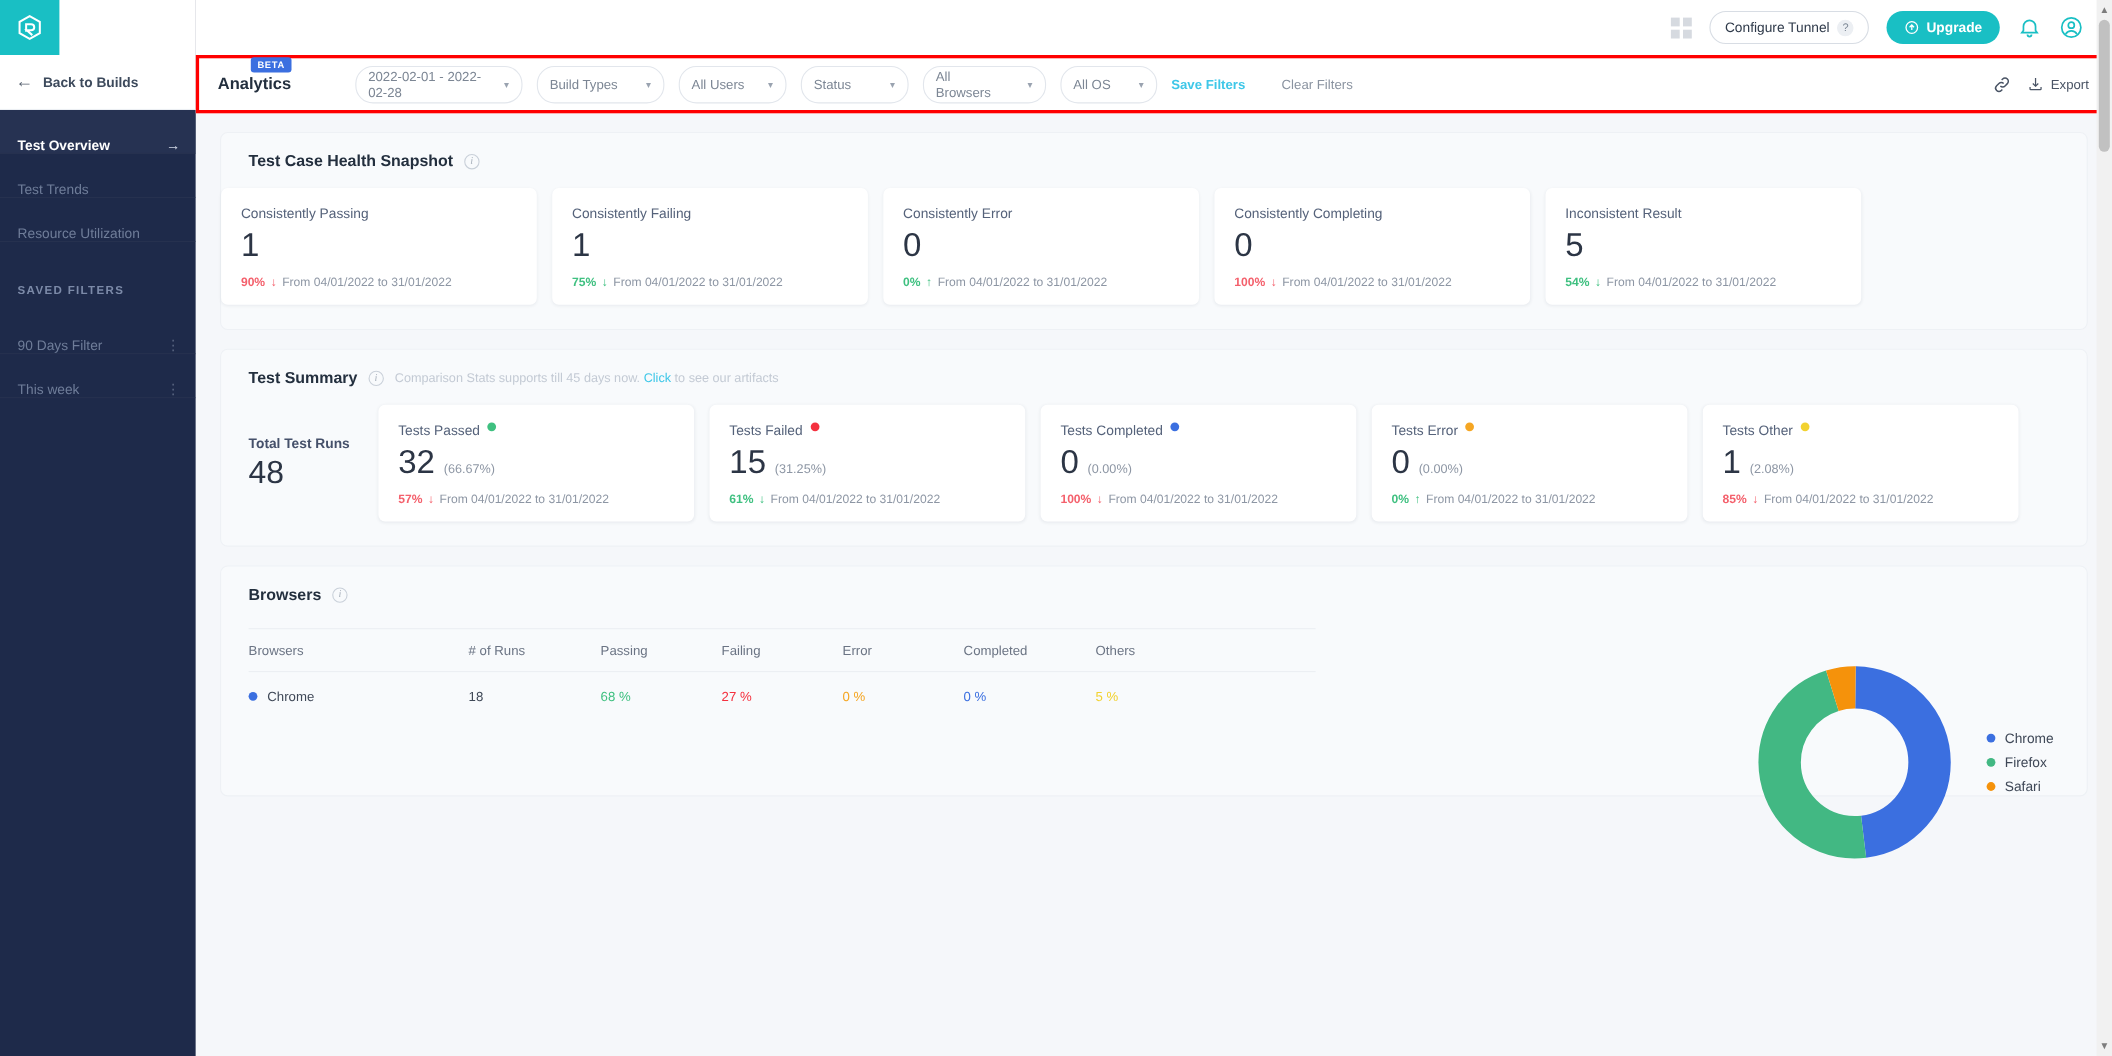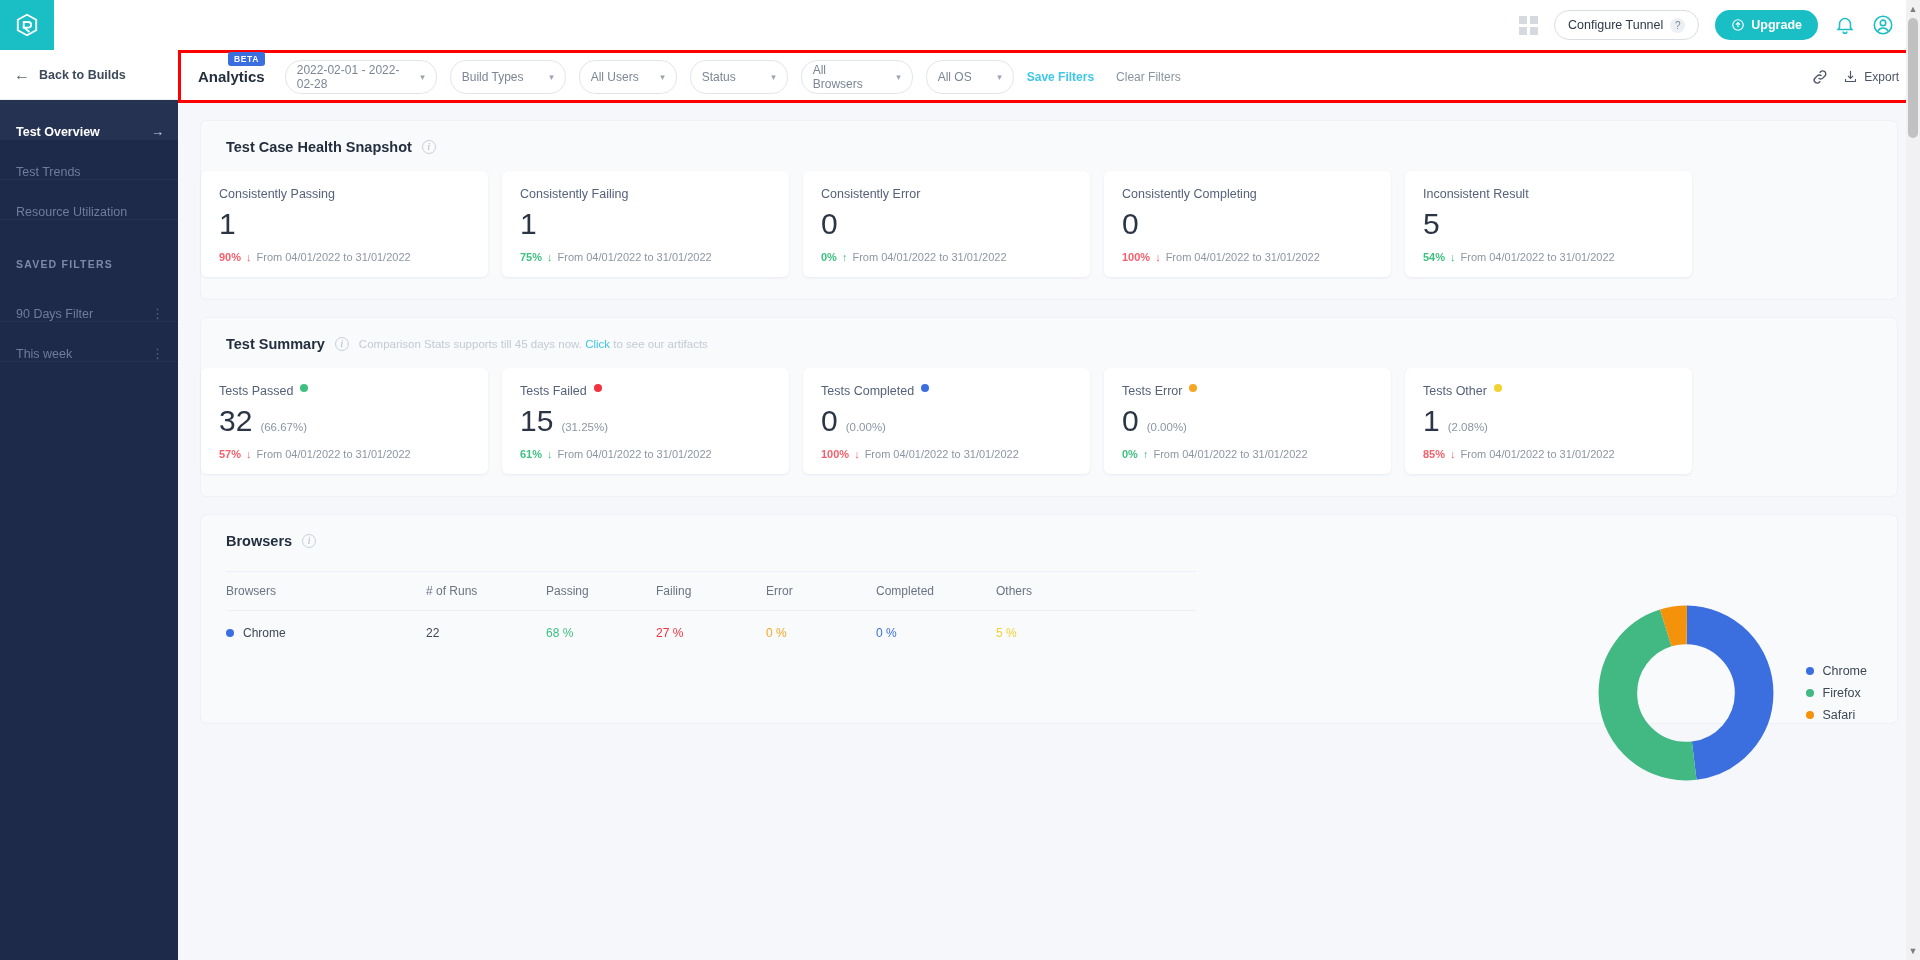--- a/index.html
+++ b/index.html
@@ -64,35 +64,35 @@
     display: flex; align-items: center; gap: 6px; padding: 0 16px;
     font-size: 12.5px; font-weight: 600;
   }
   .circ-ico { width: 22px; height: 22px; color: #19bfc4; }
 
   
   .filterbar-wrap {
     position: absolute; left: 0px; top: 50px; width: 1742px; height: 53px;
     border: 3px solid #ff0000; background: #ffffff; display: flex; align-items: center;
   }
-  .analytics-title-wrap { position: relative; margin-left: 17px; margin-right: 20px; }
+  .analytics-title-wrap { position: relative; margin-left: 17px; margin-right: 58px; }
   .analytics-title { font-size: 15px; font-weight: 700; color: #232f3e; }
   .beta-badge {
     position: absolute; top: -16px; left: 30px;
     background: #3b6fe0; color: #fff; font-size: 8.5px; font-weight: 700;
     padding: 2px 6px; border-radius: 3px; letter-spacing: .6px;
   }
   .flt {
     height: 34px; border: 1px solid #e2e6ec; border-radius: 16px; background: #fff;
     display: flex; align-items: center; justify-content: space-between;
     padding: 0 11px; font-size: 12px; color: #7c8694; margin-right: 13px;
   }
   .flt .cv { margin-right: 18px; }
   .chev { font-size: 9px; color: #9aa3b0; }
-  .link-primary { font-size: 12px; color: #3ec7e8; font-weight: 600; margin-right: 22px; cursor: pointer; }
+  .link-primary { font-size: 12px; color: #3ec7e8; font-weight: 600; margin-right: 33px; cursor: pointer; }
   .link-muted { font-size: 12px; color: #8a93a0; }
   .fb-right { margin-left: auto; display: flex; align-items: center; gap: 14px; padding-right: 18px; }
   .link-ico { width: 18px; height: 18px; color: #4a5465; }
   .export-btn { display: flex; align-items: center; gap: 6px; font-size: 12px; color: #4a5465; }
 
   
   .content { position: absolute; top: 103px; left: 0; width: 1742px; height: 857px; overflow: hidden; }
   .panel { background: #f8fafc; border: 1px solid #eef1f5; border-radius: 7px; margin: 17px 22px 0 22px; }
   .panel-head { display: flex; align-items: center; gap: 10px; padding: 18px 0 0 25px; }
   .panel-title { font-size: 14.5px; font-weight: 700; color: #232f3e; }
@@ -347,20 +347,24 @@
         </div>
       </div>
 
       <div class="panel">
         <div class="panel-head">
           <span class="panel-title">Test Summary</span>
           <span class="info-ico">i</span>
           <span class="panel-note"><span>Comparison Stats supports till 45 days now. </span><a href="#">Click</a><span> to see our artifacts</span></span>
         </div>
         <div class="cards-area">
+          <div class="total-col">
+            <div class="total-label">Total Test Runs</div>
+            <div class="total-value">48</div>
+          </div>
           <div class="cards-grid" id="summary-cards">
               <div class="stat-card">
                 <div class="stat-title">
                   <span>Tests Passed</span>
                   <span class="dot" style="background:#3fc080"></span>
                 </div>
                 <div class="stat-value-row">
                   <span class="stat-value">32</span>
                   <span class="stat-pct-paren">(66.67%)</span>
                 </div>
@@ -448,21 +452,21 @@
               <div>Error</div>
               <div>Completed</div>
               <div>Others</div>
             </div>
           <div id="browsers-body">
               <div class="trow">
                 <div class="bname">
                   <span class="dot" style="background:#3b6fe0"></span>
                   <span>Chrome</span>
                 </div>
-                <div>22</div>
+                <div>18</div>
                 <div style="color:#3fc080">68 %</div>
                 <div style="color:#f4313f">27 %</div>
                 <div style="color:#f5a623">0 %</div>
                 <div style="color:#3b6fe0">0 %</div>
                 <div style="color:#f2d230">5 %</div>
               </div>
             </div>
         </div>
         <div class="donut-wrap">
           <svg width="180" height="180" viewBox="0 0 42 42">

